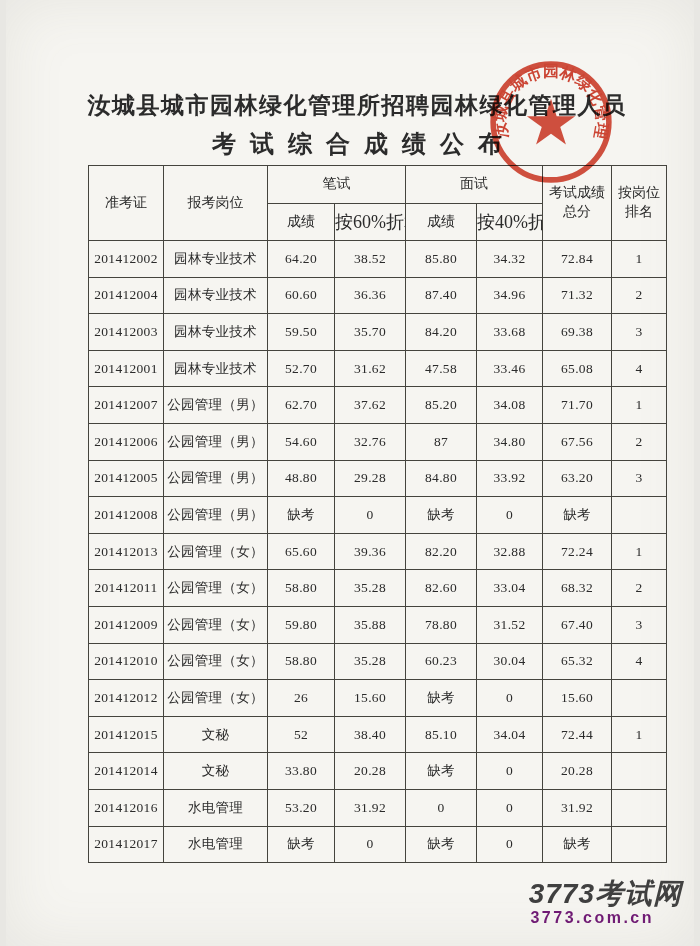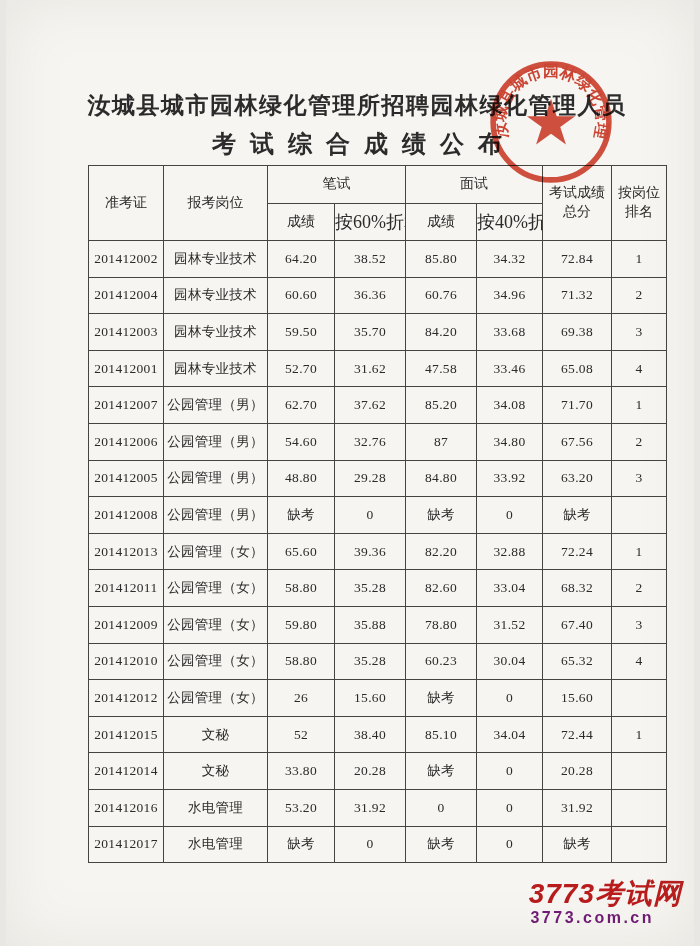--- a/index.html
+++ b/index.html
@@ -92,21 +92,21 @@
           <td>85.80</td>
           <td>34.32</td>
           <td>72.84</td>
           <td>1</td>
         </tr>
         <tr>
           <td>201412004</td>
           <td>园林专业技术</td>
           <td>60.60</td>
           <td>36.36</td>
-          <td>60.76</td>
+          <td>87.40</td>
           <td>34.96</td>
           <td>71.32</td>
           <td>2</td>
         </tr>
         <tr>
           <td>201412003</td>
           <td>园林专业技术</td>
           <td>59.50</td>
           <td>35.70</td>
           <td>84.20</td>
@@ -264,17 +264,17 @@
       <defs>
         <path id="sealArc" d="M 22.7 79.4 A 45 45 0 1 1 107.3 79.4" fill="none"></path>
       </defs>
       <text font-size="15.5" font-weight="bold" fill="currentColor" font-family="Liberation Serif, serif">
         <textPath href="#sealArc" startOffset="0" textLength="188" lengthAdjust="spacingAndGlyphs">汝城县城市园林绿化管理所</textPath>
       </text>
     </svg>
   </div>
 
   <div class="watermark">
-    <div class="wm-name" style="color: #b91c1c;">3773考试网</div>
+    <div class="wm-name" style="color: #404040;">3773考试网</div>
     <div class="wm-url" style="color: #701a75;">3773.com.cn</div>
   </div>
 
 </div>
 
 </body></html>

